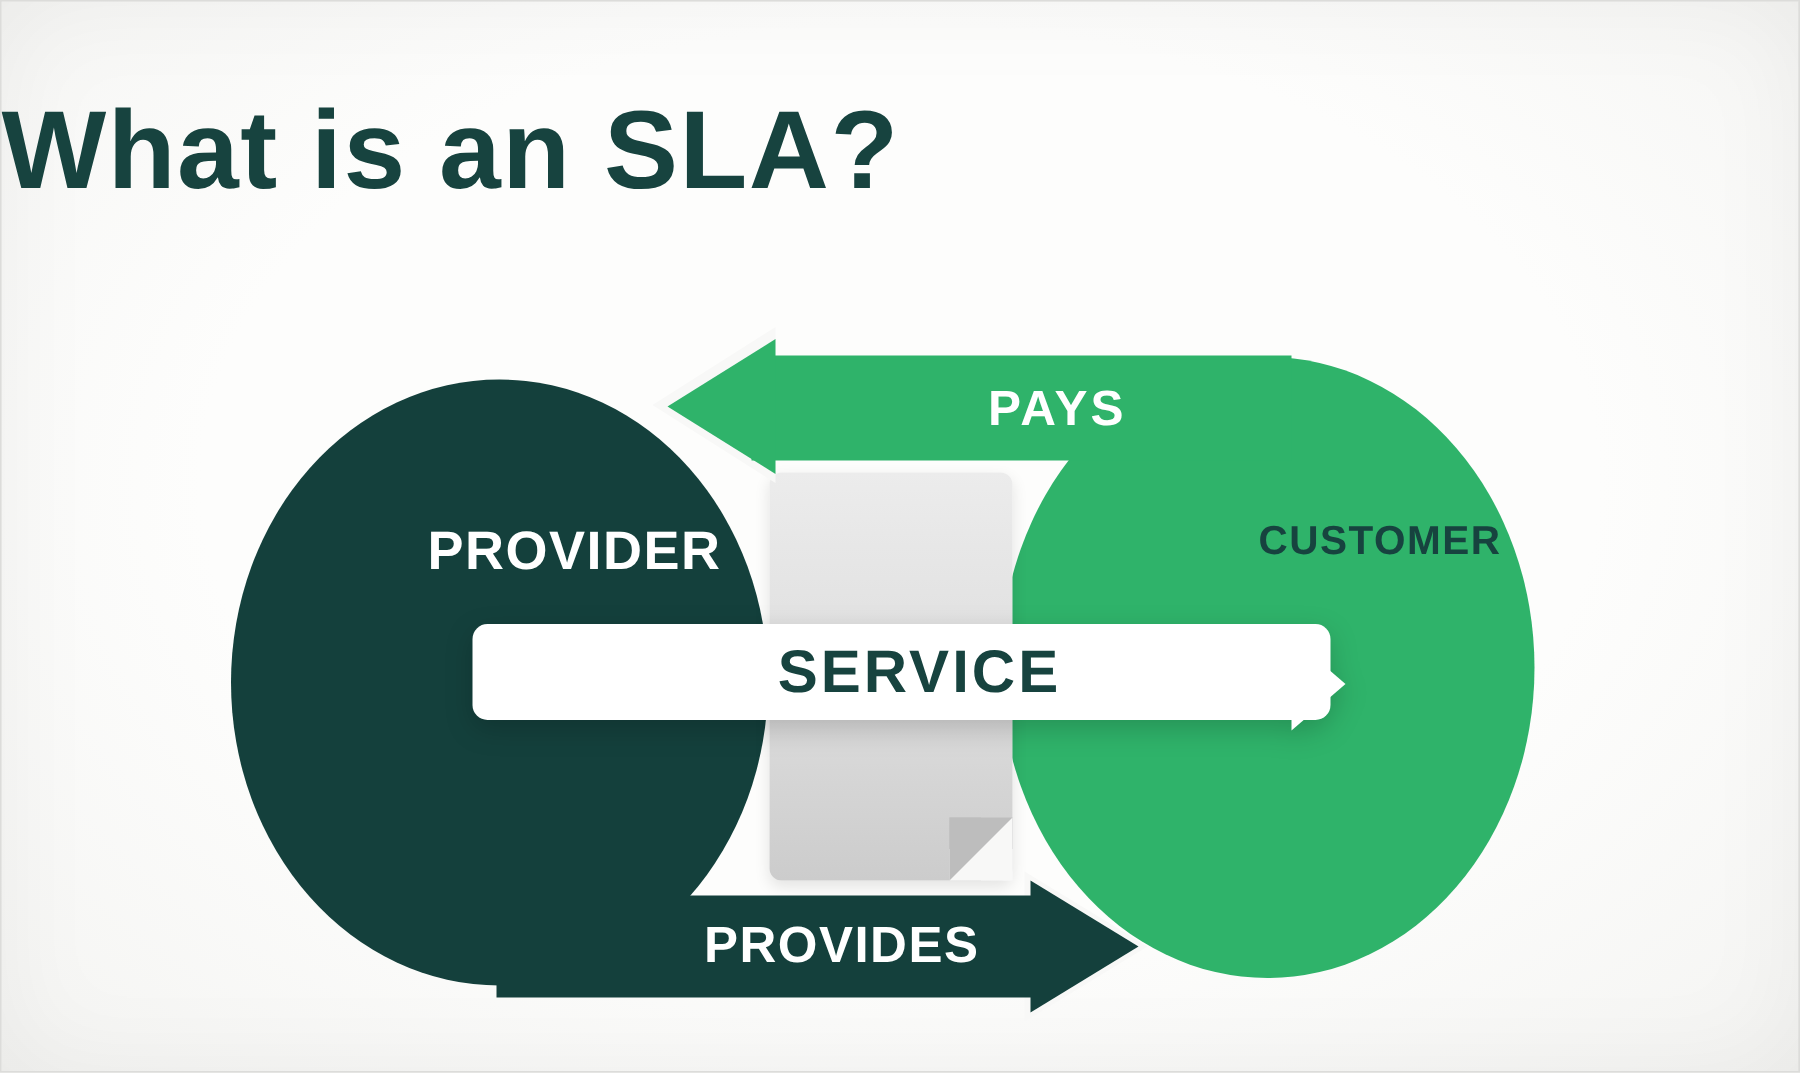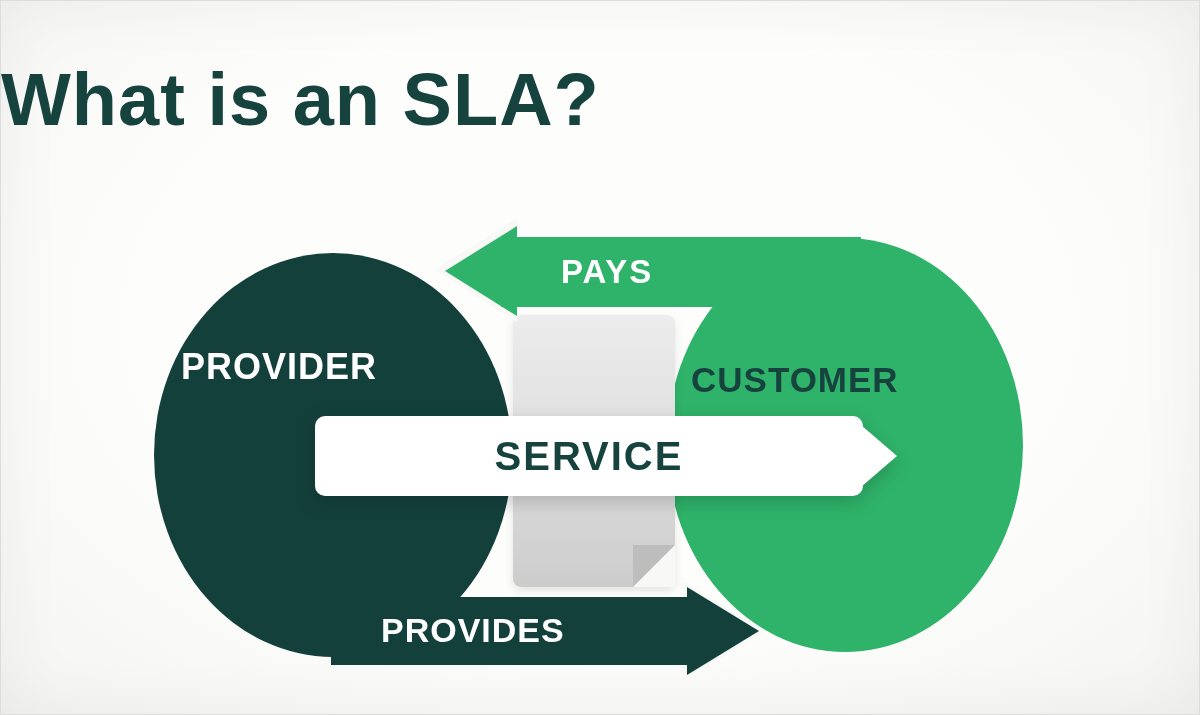--- a/index.html
+++ b/index.html
@@ -121,57 +121,57 @@
   }
 
   
   .service-wrap{
     position:absolute;
     left:314px; top:415px;
     z-index:6;
     filter:drop-shadow(0 6px 9px rgba(0,0,0,0.18));
   }
   .service-body{
-    width:548px; height:80px;
+    width:548px; height:64px;
     background:#ffffff;
     border-radius:10px;
-    display:flex; align-items:center; justify-content:center;
+    display:flex; align-items:center; justify-content:center;padding-left:24px;
   }
   .service-tip{
     position:absolute;
     left:546px; top:9px;
     width:0;height:0;
     border-top:31px solid transparent;
     border-bottom:31px solid transparent;
     border-left:36px solid #ffffff;
   }
   .service-text{
     font-size:40px;
     font-weight:bold;
     letter-spacing:2px;
     color:#17433f;
   }
 
   
-  .label{position:absolute;font-weight:bold;text-align:left;z-index:7;}
+  .label{position:absolute;font-weight:bold;text-align:right;z-index:7;}
   .label-pays{
     left:560px; top:252px; width:190px;
     font-size:33px; letter-spacing:2px; color:#ffffff;
   }
   .label-provides{
     left:380px; top:610px; width:272px;
     font-size:34px; letter-spacing:1px; color:#ffffff;
   }
   .label-provider{
     left:180px; top:345px; width:300px;
     font-size:36px; letter-spacing:1px; color:#ffffff;
   }
   .label-customer{
     left:690px; top:344px; width:310px;
-    font-size:35px; letter-spacing:1px; color:#17433f;margin-top:15px;
+    font-size:27px; letter-spacing:1px; color:#17433f;
   }
 </style>
 </head>
 <body>
 
 <div class="stage">
 
   <div class="title">What is an SLA?</div>
 
   <div class="circle circle-provider"></div>

